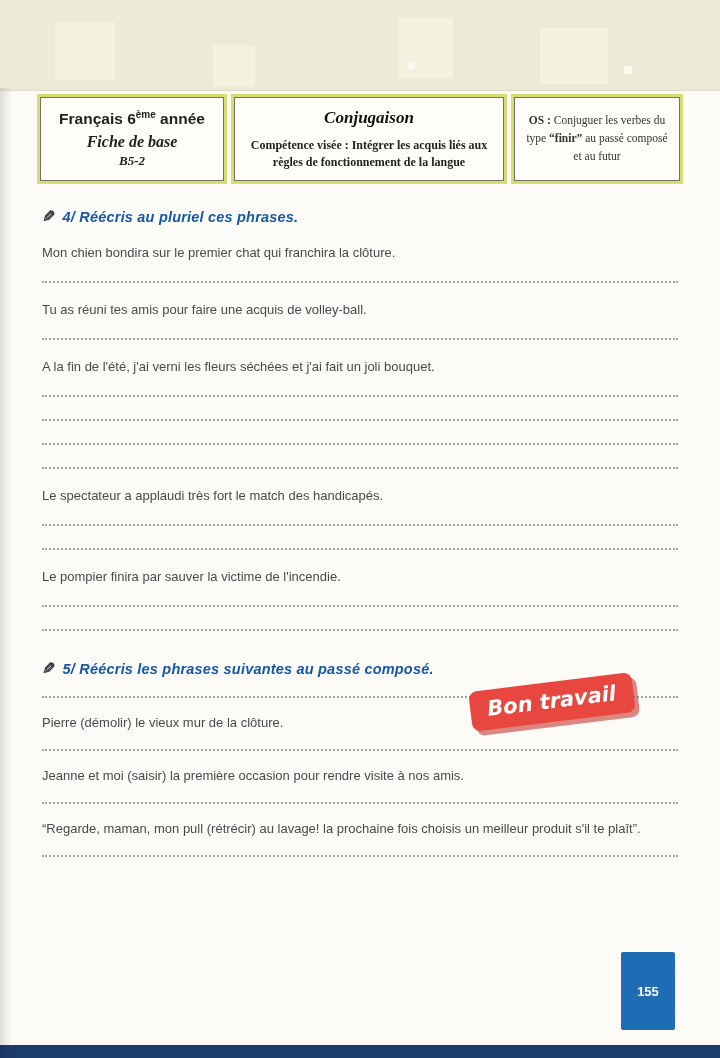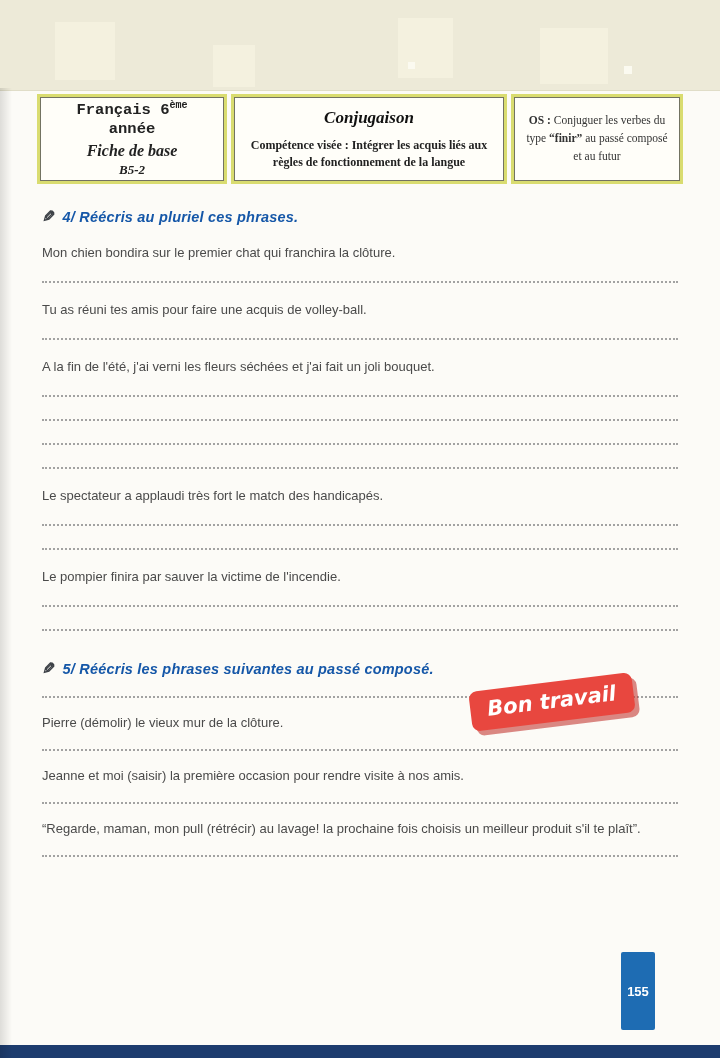--- a/index.html
+++ b/index.html
@@ -39,21 +39,21 @@
     box-shadow:0 0 0 3px #d9dc70;
     display:flex; flex-direction:column;
     align-items:center; justify-content:center;
     text-align:center;
     padding:4px 8px;
   }
   .hbox.left  { width:184px; }
   .hbox.mid   { flex:1; }
   .hbox.right { width:166px; }
   .h-title {
-    font-family:Liberation Mono, monospace;
+    font-family:Liberation Sans, sans-serif;
     font-weight:bold; font-size:15.5px; color:#222;
   }
   .h-title sup { font-size:10px; }
   .h-sub {
     font-family:"Liberation Serif", serif;
     font-weight:bold; font-style:italic; font-size:16px; color:#222;
     margin-top:4px;
   }
   .h-sub2 {
     font-family:"Liberation Serif", serif;
@@ -111,21 +111,21 @@
     font-family:"DejaVu Sans", sans-serif;
     border-radius:8px;
     box-shadow:4px 5px 0 rgba(190,40,35,0.55);
     white-space:nowrap;
     z-index:4;
   }
   
   .page-num-box {
     position:absolute;
     left:621px; top:952px;
-    width:34px; height:78px;
+    width:54px; height:78px;
     background:#1e6cb3;
     color:#ffffff;
     display:flex; align-items:center; justify-content:center;
     font-size:13px; font-weight:bold;
     border-radius:2px;
   }
   .bottom-bar {
     position:absolute;
     left:0; right:0; bottom:0;
     height:13px;

